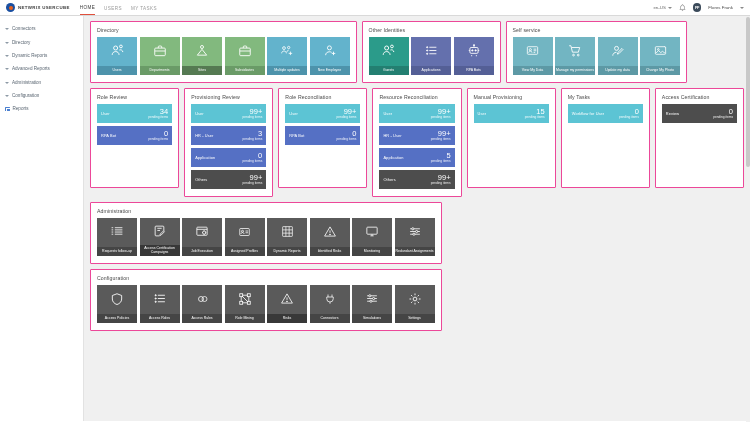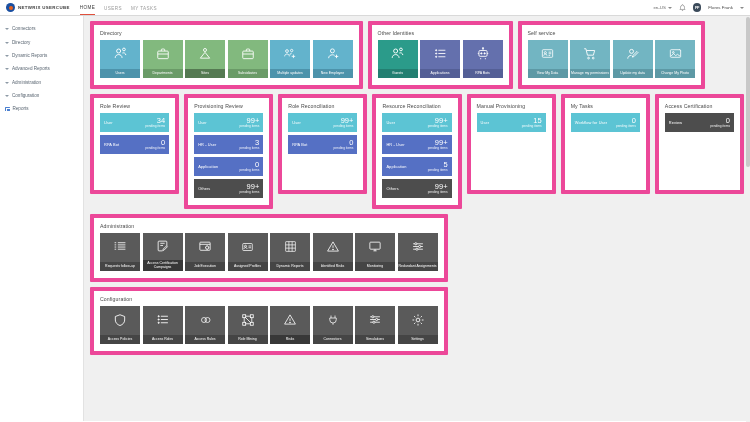--- a/index.html
+++ b/index.html
@@ -91,21 +91,21 @@
   }
 
   .content {
     flex: 1; background: #f0f0f0;
     padding: 5px 6px; overflow: hidden;
   }
 
   
   .row { display: flex; gap: 5px; margin-bottom: 5px; align-items: flex-start; }
   .panel {
-    background: #ffffff; border: 4px solid #ec4899;
+    background: #ffffff; border: 1px solid #ec4899;
     border-radius: 1px; padding: 5px 6px 7px 6px;
     box-shadow: 0 0 1px rgba(0,0,0,.05);
   }
   .panel-title {
     font-size: 5.2px; color: #4a4a4a; margin-bottom: 4px;
     letter-spacing: .1px;
   }
 
   
   .tiles { display: flex; gap: 2.5px; }

